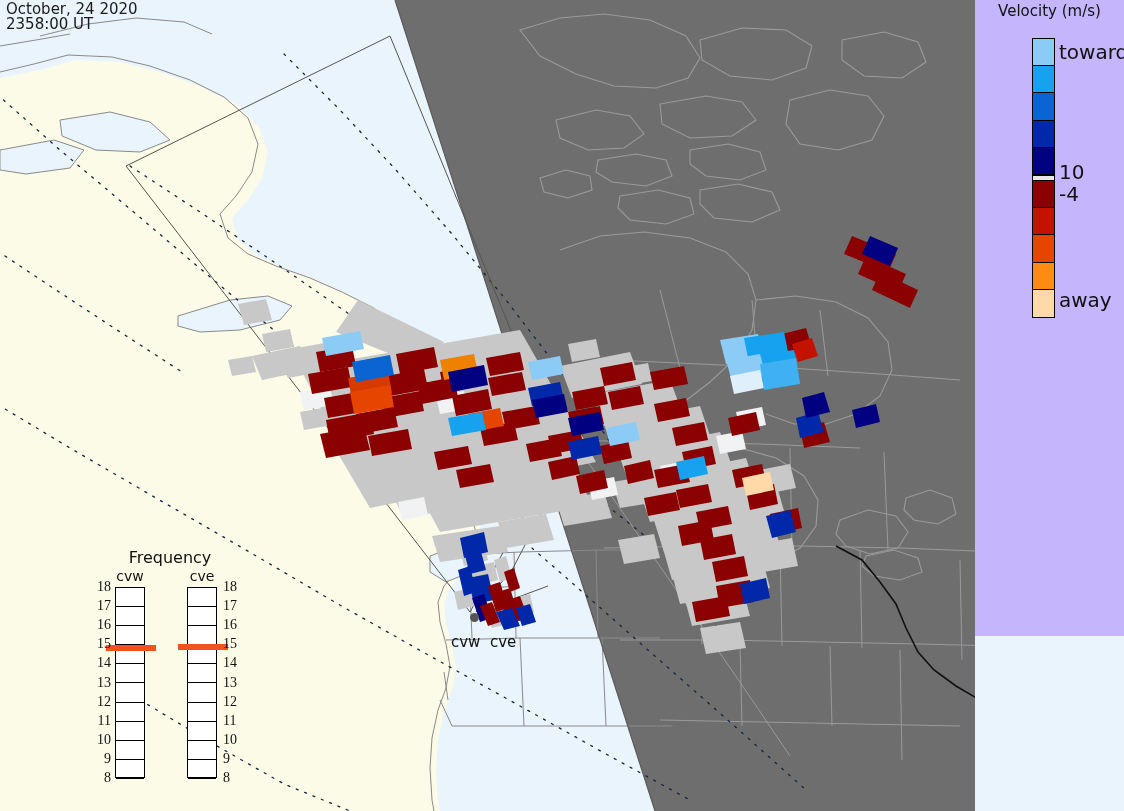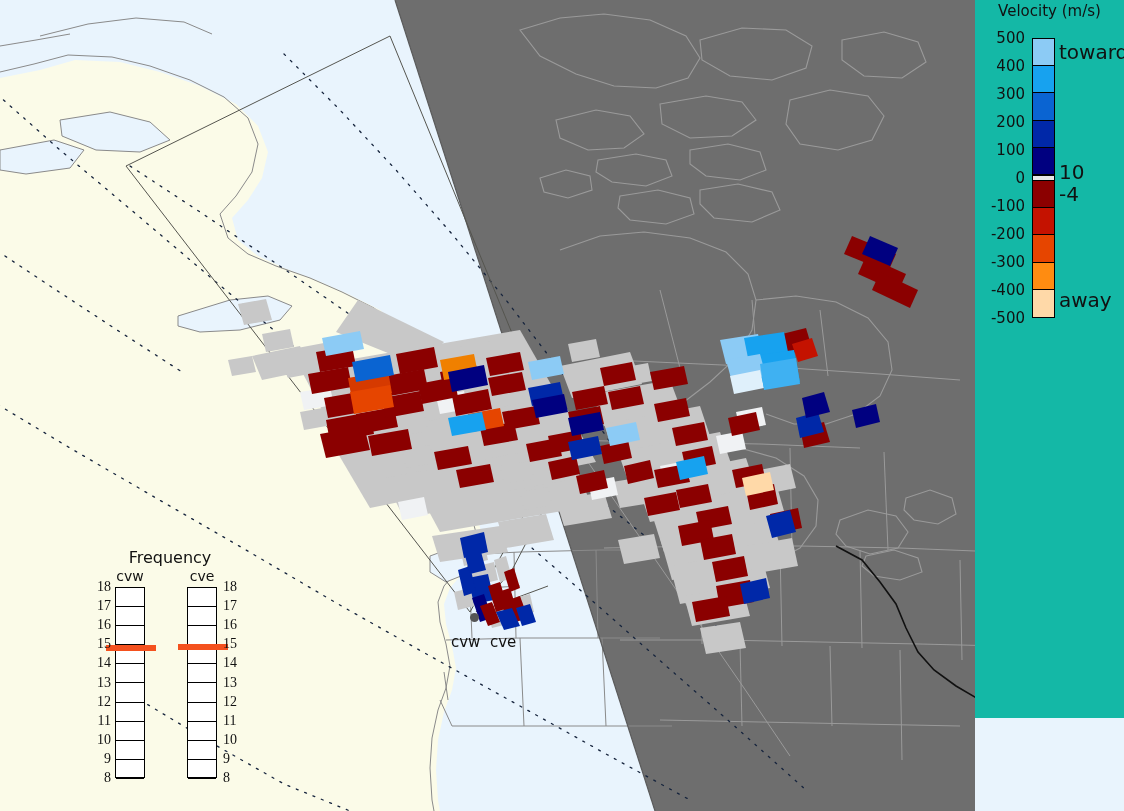--- a/index.html
+++ b/index.html
@@ -17,22 +17,22 @@
   #timestamp{
     position:absolute;left:6px;top:2px;z-index:40;
     color:#1a1a1a;font-size:15px;line-height:15px;
     font-family:"DejaVu Sans", sans-serif;
     letter-spacing:0px;
   }
   #timestamp div{white-space:pre;}
 
   
   #colorbar-panel{
-    position:absolute;left:975px;top:0;width:149px;height:718px;z-index:35;
-    background:#14b8a6;
+    position:absolute;left:975px;top:0;width:149px;height:636px;z-index:35;
+    background:#c4b5fd;
   }
   #cb-title{
     position:absolute;left:0;top:2px;width:149px;text-align:center;
     color:#111;font-size:15px;white-space:nowrap;
   }
   #cb-bar{
     position:absolute;left:57px;top:38px;width:23px;height:280px;
     border:1px solid #000;box-sizing:border-box;background:#fff;
   }
   .cb-seg{width:100%;box-sizing:border-box;border-bottom:1px solid #000;}
@@ -390,20 +390,24 @@
         <polygon points="494,560 506,556 512,578 500,582" fill="#c8c8c8"></polygon>
         <polygon points="504,572 514,568 520,588 510,592" fill="#8b0000"></polygon>
       </g>
     </g>
   </svg>
 
   <div class="site-dot" style="left:470px;top:613px;"></div>
   <div class="site-label" style="left:451px;top:633px;">cvw</div>
   <div class="site-label" style="left:490px;top:633px;">cve</div>
 
+  <div id="timestamp">
+    <div>October, 24 2020</div>
+    <div>2358:00 UT</div>
+  </div>
 
   <div id="freq-legend">
     <div id="freq-title">Frequency</div>
 
     <div class="freq-col" style="left:20px;">
       <div class="freq-colname">cvw</div>
       <div class="freq-box" id="fbox-0" style="height: 191px;">
           <div class="freq-cell" style="height: 19.1px;"></div>
           <div class="freq-cell" style="height: 19.1px;"></div>
           <div class="freq-cell" style="height: 19.1px;"></div>
@@ -470,32 +474,19 @@
         <div class="cb-seg" style="height: 27.2px; background: rgb(10, 100, 210);"></div>
         <div class="cb-seg" style="height: 27.2px; background: rgb(0, 40, 168);"></div>
         <div class="cb-seg" style="height: 27.2px; background: rgb(0, 0, 128);"></div>
         <div class="cb-seg cb-zero" style="background: rgb(232, 232, 232);"></div>
         <div class="cb-seg" style="height: 27.2px; background: rgb(139, 0, 0);"></div>
         <div class="cb-seg" style="height: 27.2px; background: rgb(196, 18, 0);"></div>
         <div class="cb-seg" style="height: 27.2px; background: rgb(230, 69, 0);"></div>
         <div class="cb-seg" style="height: 27.2px; background: rgb(255, 140, 17);"></div>
         <div class="cb-seg" style="height: 27.2px; background: rgb(255, 217, 168);"></div>
       </div>
-    <div id="cb-ticks">
-        <div class="cb-tick" style="top: 38px;">500</div>
-        <div class="cb-tick" style="top: 66px;">400</div>
-        <div class="cb-tick" style="top: 94px;">300</div>
-        <div class="cb-tick" style="top: 122px;">200</div>
-        <div class="cb-tick" style="top: 150px;">100</div>
-        <div class="cb-tick" style="top: 178px;">0</div>
-        <div class="cb-tick" style="top: 206px;">-100</div>
-        <div class="cb-tick" style="top: 234px;">-200</div>
-        <div class="cb-tick" style="top: 262px;">-300</div>
-        <div class="cb-tick" style="top: 290px;">-400</div>
-        <div class="cb-tick" style="top: 318px;">-500</div>
-      </div>
     <div class="cb-side" style="top:52px;">toward</div>
     <div class="cb-side" style="top:172px;">10</div>
     <div class="cb-side" style="top:194px;">-4</div>
     <div class="cb-side" style="top:300px;">away</div>
   </div>
 
 </div>
 
 </body></html>

